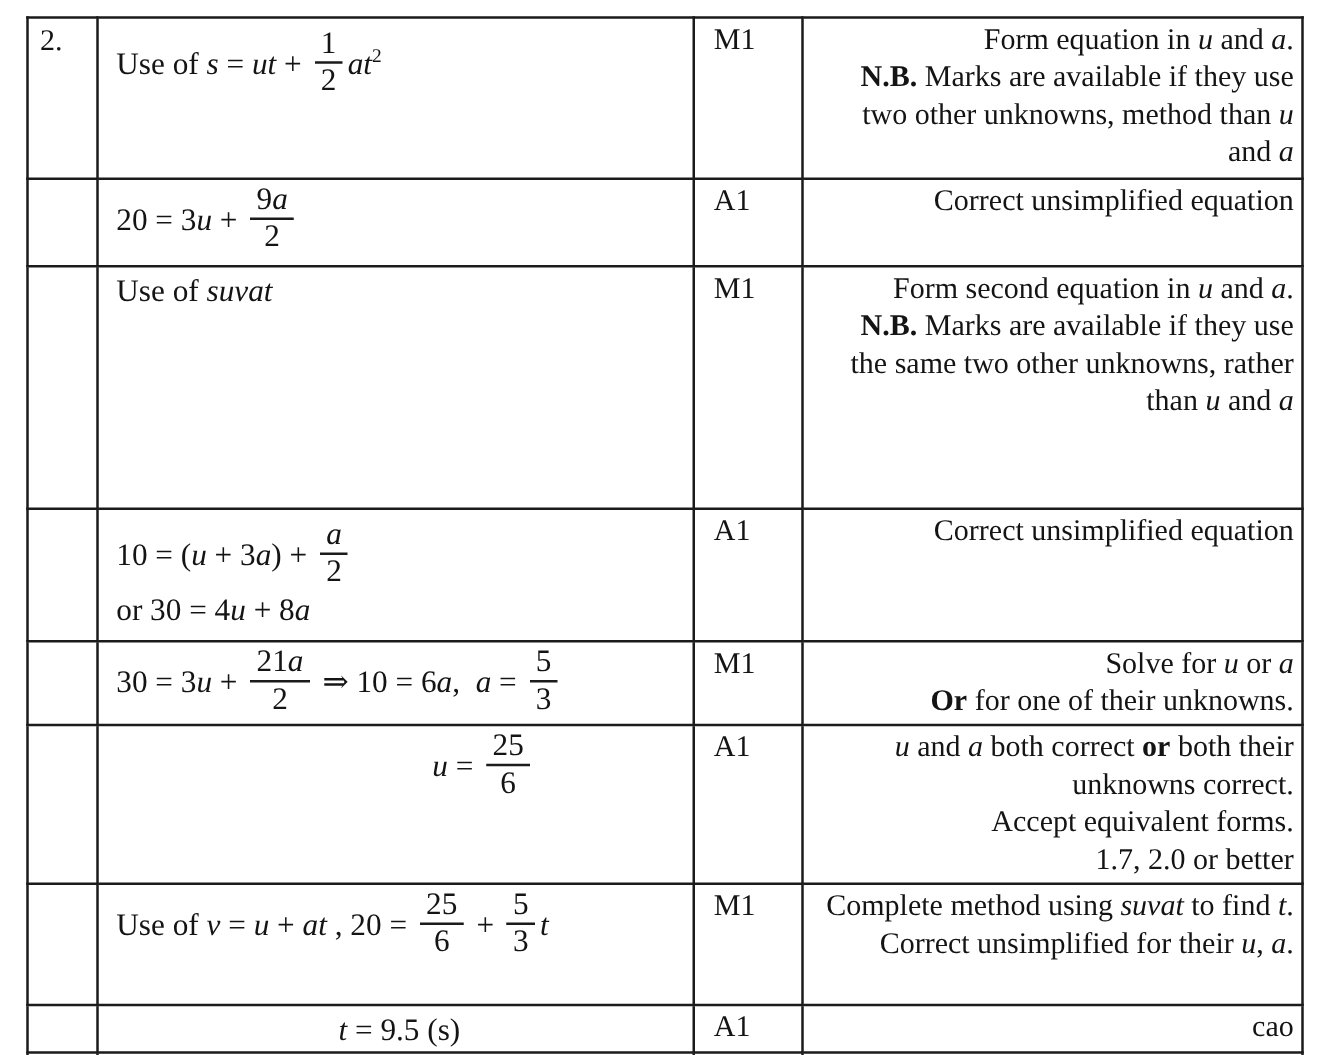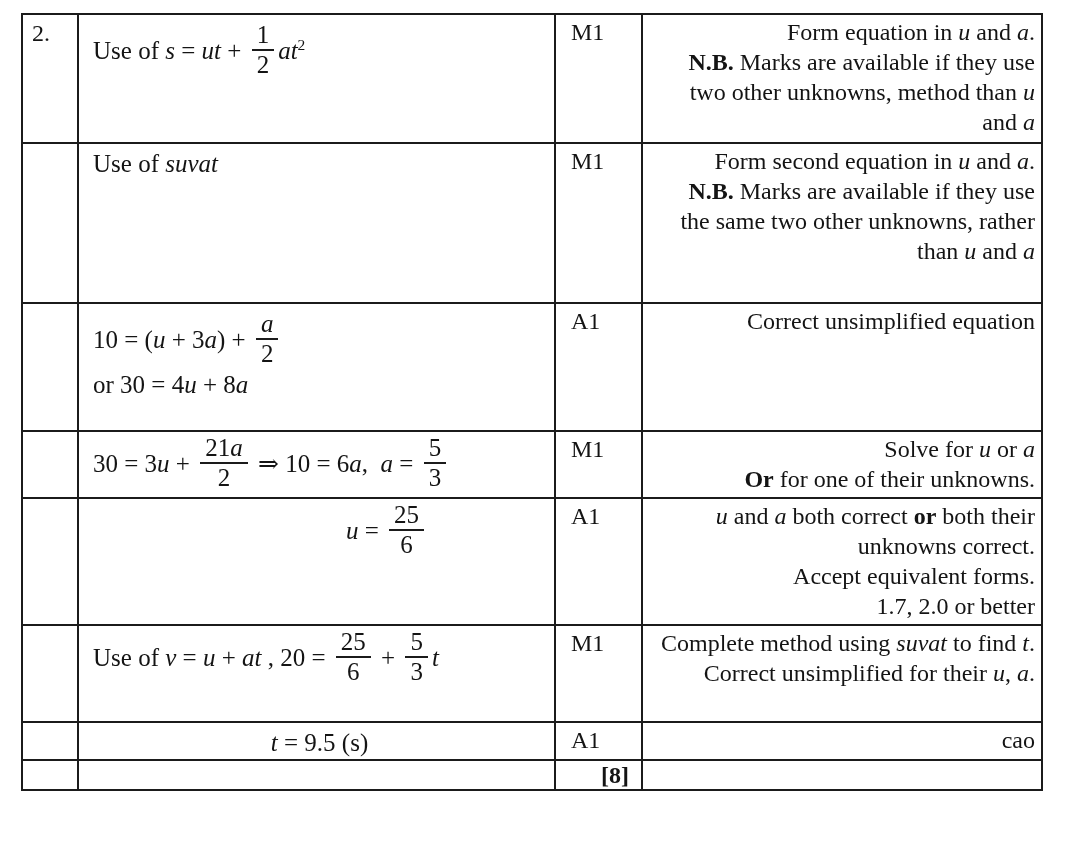--- a/index.html
+++ b/index.html
@@ -37,27 +37,33 @@
     <col style="width:87px">
     <col style="width:400px">
   </colgroup>
   <tbody>
     <tr style="height:129px">
       <td class="qnum">2.</td>
       <td class="working pt10"><div class="line"><span>Use of </span><span class="s-i">s</span><span> = </span><span class="s-i">ut</span><span> + </span><span class="frac"><span class="fnum"><span>1</span></span><span class="fden"><span>2</span></span></span><span class="s-i">at</span><span class="s-sup">2</span></div></td>
       <td class="mark">M1</td>
       <td class="comment"><div class="line"><span>Form equation in </span><span class="s-i">u</span><span> and </span><span class="s-i">a</span><span>.</span></div><div class="line"><span class="s-b">N.B.</span><span> Marks are available if they use two other unknowns, method than </span><span class="s-i">u</span><span> and </span><span class="s-i">a</span></div></td>
     </tr>
-    <tr style="height:160px">
+    <tr style="height:70px">
+      <td class="qnum"></td>
+      <td class="working"><div class="line"><span>20 = 3</span><span class="s-i">u</span><span> + </span><span class="frac"><span class="fnum"><span>9</span><span class="s-i">a</span></span><span class="fden"><span>2</span></span></span></div></td>
+      <td class="mark">A1</td>
+      <td class="comment"><div class="line"><span>Correct unsimplified equation</span></div></td>
+    </tr>
+    <tr style="height:194px">
       <td class="qnum"></td>
       <td class="working"><div class="line"><span>Use of </span><span class="s-i">suvat</span></div></td>
       <td class="mark">M1</td>
       <td class="comment"><div class="line"><span>Form second equation in </span><span class="s-i">u</span><span> and </span><span class="s-i">a</span><span>.</span></div><div class="line"><span class="s-b">N.B.</span><span> Marks are available if they use the same two other unknowns, rather than </span><span class="s-i">u</span><span> and </span><span class="s-i">a</span></div></td>
     </tr>
-    <tr style="height:128px">
+    <tr style="height:106px">
       <td class="qnum"></td>
       <td class="working pt10"><div class="line"><span>10 = (</span><span class="s-i">u</span><span> + 3</span><span class="s-i">a</span><span>) + </span><span class="frac"><span class="fnum"><span class="s-i">a</span></span><span class="fden"><span>2</span></span></span></div><div class="line"><span>or 30 = 4</span><span class="s-i">u</span><span> + 8</span><span class="s-i">a</span></div></td>
       <td class="mark">A1</td>
       <td class="comment"><div class="line"><span>Correct unsimplified equation</span></div></td>
     </tr>
     <tr style="height:57px">
       <td class="qnum"></td>
       <td class="working"><div class="line"><span>30 = 3</span><span class="s-i">u</span><span> + </span><span class="frac"><span class="fnum"><span>21</span><span class="s-i">a</span></span><span class="fden"><span>2</span></span></span><span> ⇒ 10 = 6</span><span class="s-i">a</span><span>,&nbsp; </span><span class="s-i">a</span><span> = </span><span class="frac"><span class="fnum"><span>5</span></span><span class="fden"><span>3</span></span></span></div></td>
       <td class="mark">M1</td>
       <td class="comment"><div class="line"><span>Solve for </span><span class="s-i">u</span><span> or </span><span class="s-i">a</span></div><div class="line"><span>&nbsp;</span><span class="s-b">Or</span><span> for one of their unknowns.</span></div></td>

